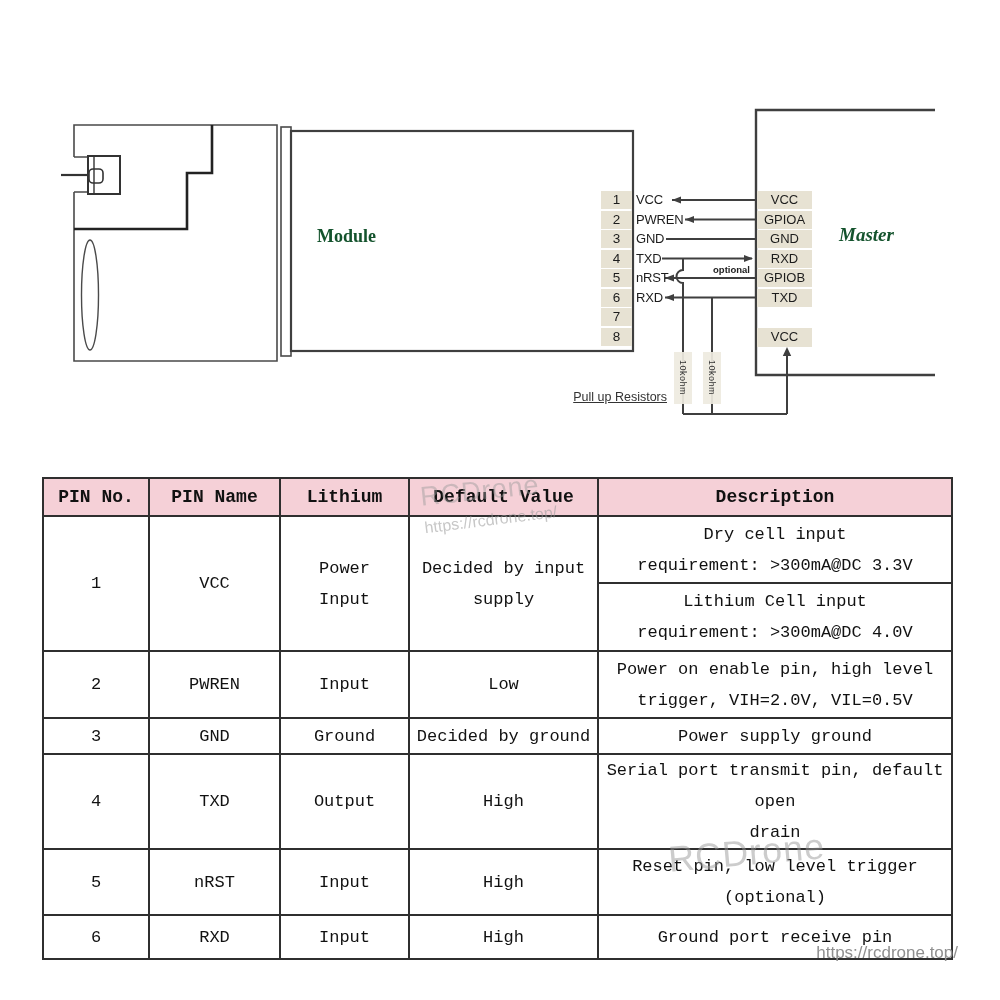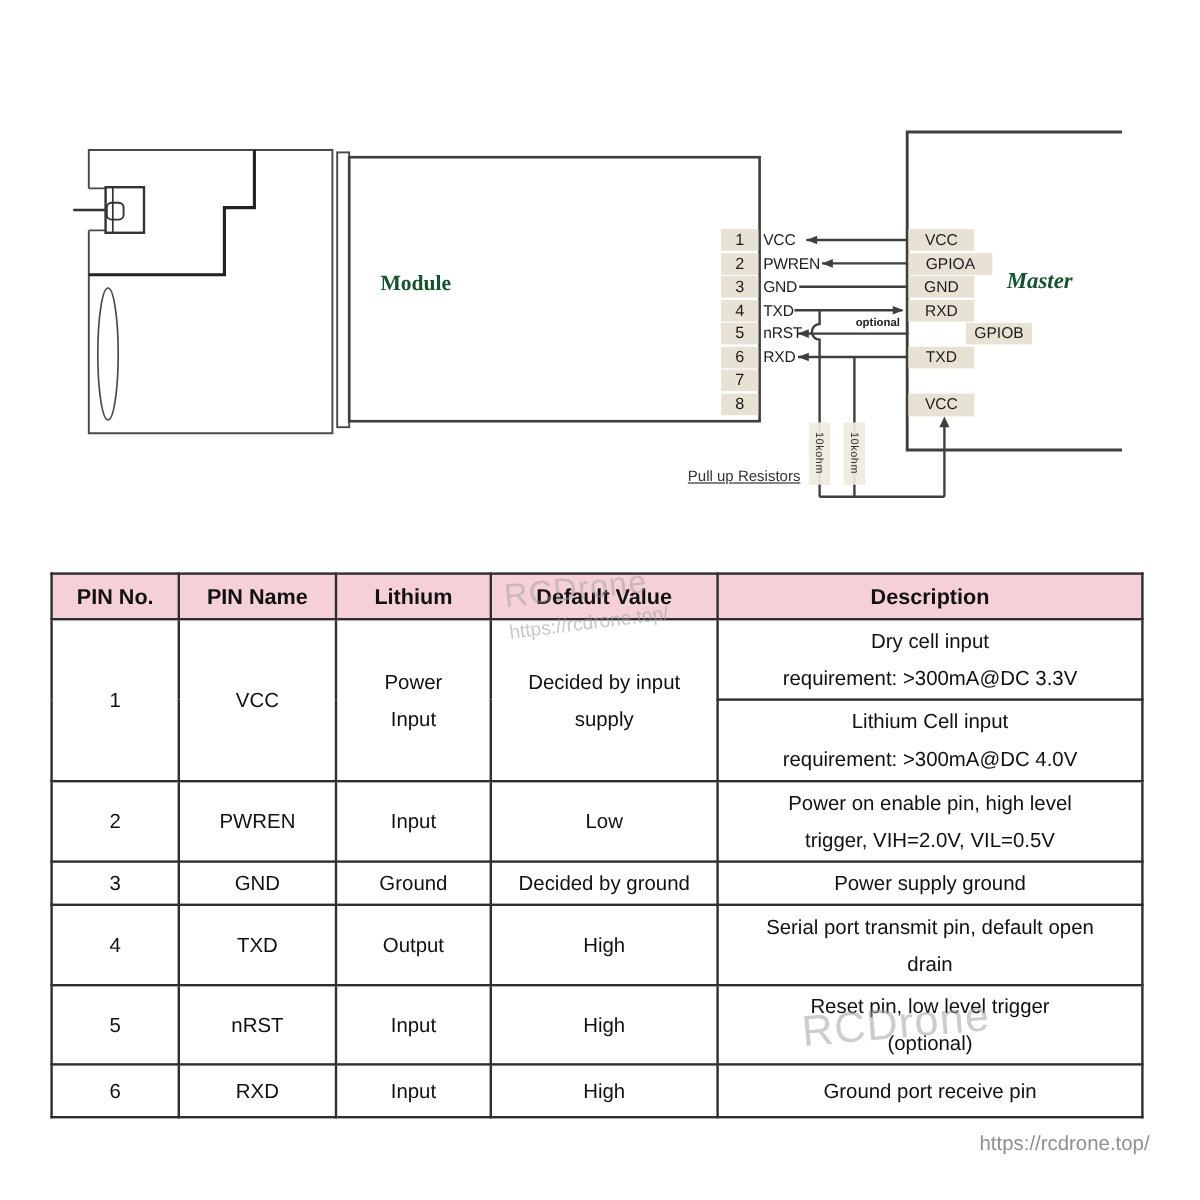--- a/index.html
+++ b/index.html
@@ -13,21 +13,21 @@
   .pin-no{background:#e7e2d3;color:#1c1c1c;font-size:13.5px;line-height:18px;text-align:center;}
   .pin-name{color:#1c1c1c;font-size:13px;line-height:18px;text-align:left;letter-spacing:-0.2px;}
   .master-pin{background:#e7e2d3;color:#1c1c1c;font-size:13px;line-height:18px;text-align:center;}
   .optional{font-size:9.5px;font-weight:600;color:#222;text-align:right;}
   .pullup{font-size:12.5px;color:#333;text-align:right;font-weight:500;}
   .resistor{writing-mode:vertical-rl;background:rgba(238,234,224,0.92);color:#333;font-size:9px;
             line-height:18px;text-align:center;letter-spacing:0.5px;}
 
   
   table.pintable{position:absolute;left:42px;top:477px;width:909px;border-collapse:collapse;
-                 table-layout:fixed;font-family:Liberation Sans, sans-serif;color:#111;}
+                 table-layout:fixed;font-family:Liberation Mono, monospace;color:#111;}
   table.pintable td{border:2px solid #2f2f2f;text-align:center;vertical-align:middle;
                     font-size:17px;white-space:pre-line;line-height:31px;padding:0 4px;}
   table.pintable td.hdr{background:#f5d0d7;font-weight:bold;font-size:18px;height:36px;line-height:22px;}
 
   
   .wm{color:#9a9a9a;pointer-events:none;}
   .wm-brand-hdr{font-size:27px;opacity:0.45;transform:rotate(-6deg);letter-spacing:1px;}
   .wm-url-hdr{font-size:16px;opacity:0.55;transform:rotate(-7deg);}
   .wm-brand-mid{font-size:36px;opacity:0.5;transform:rotate(-5deg);letter-spacing:1px;}
   .wm-url-footer{font-size:17px;color:#8f8f8f;text-align:right;}
@@ -95,24 +95,24 @@
   <div class="abs pin-no" style="left:601px;top:327.5px;width:31px;height:18px;">8</div>
 
   <div class="abs pin-name" style="left:636px;top:191px;width:55px;height:18px;">VCC</div>
   <div class="abs pin-name" style="left:636px;top:210.5px;width:55px;height:18px;">PWREN</div>
   <div class="abs pin-name" style="left:636px;top:230px;width:55px;height:18px;">GND</div>
   <div class="abs pin-name" style="left:636px;top:249.5px;width:55px;height:18px;">TXD</div>
   <div class="abs pin-name" style="left:636px;top:269px;width:55px;height:18px;">nRST</div>
   <div class="abs pin-name" style="left:636px;top:288.5px;width:55px;height:18px;">RXD</div>
 
   <div class="abs master-pin" style="left:757px;top:191px;width:55px;height:18px;">VCC</div>
-  <div class="abs master-pin" style="left:757px;top:210.5px;width:70px;height:18px;">GPIOA</div>
+  <div class="abs master-pin" style="left:757px;top:210.5px;width:55px;height:18px;">GPIOA</div>
   <div class="abs master-pin" style="left:757px;top:230px;width:55px;height:18px;">GND</div>
   <div class="abs master-pin" style="left:757px;top:249.5px;width:55px;height:18px;">RXD</div>
-  <div class="abs master-pin" style="left:757px;top:269px;width:55px;height:18px;margin-left:48px;">GPIOB</div>
+  <div class="abs master-pin" style="left:757px;top:269px;width:55px;height:18px;">GPIOB</div>
   <div class="abs master-pin" style="left:757px;top:288.5px;width:55px;height:18px;">TXD</div>
   <div class="abs master-pin" style="left:757px;top:327.5px;width:55px;height:19px;">VCC</div>
 
   <div class="abs optional" style="left:694px;top:264px;width:56px;">optional</div>
   <div class="abs pullup" style="left:555px;top:390px;width:112px;text-decoration:underline;">Pull up Resistors</div>
   <div class="abs resistor" style="left:674px;top:352px;width:18px;height:52px;">10kohm</div>
   <div class="abs resistor" style="left:703px;top:352px;width:18px;height:52px;">10kohm</div>
 
   <table class="pintable">
     <colgroup>

